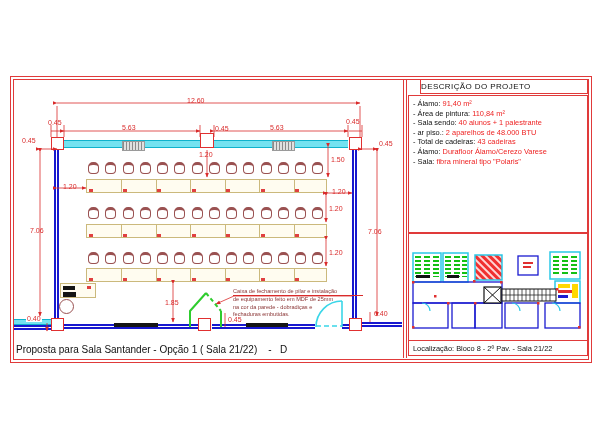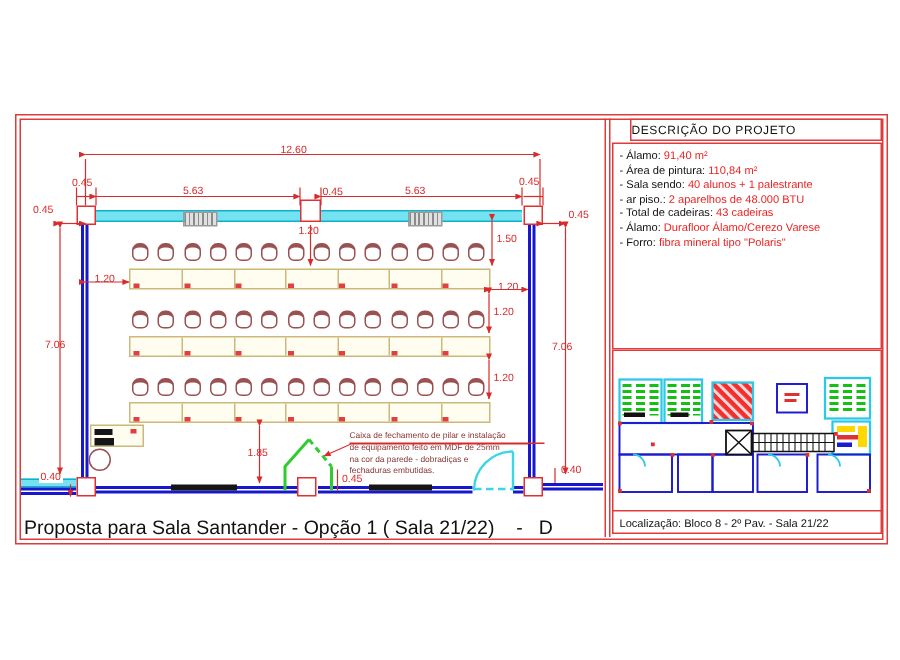--- a/index.html
+++ b/index.html
@@ -22,21 +22,21 @@
   .tband{position:absolute;box-sizing:border-box;border:1px solid #cbb97c;background:#fffcf0}
   .tdiv{position:absolute;width:0;top:0;bottom:0;border-left:1px solid #cbb97c}
   .tcode{position:absolute;width:4px;height:3px;background:#e04040}
   .chair-round{position:absolute;width:15px;height:15px;box-sizing:border-box;border:1.6px solid #9a5151;border-radius:50%;background:#fff}
   
   .dim{position:absolute;color:#d92b2b;font-size:7px;line-height:7px;white-space:nowrap}
   .dimbg{background:#fff;padding:0 1px}
   
   #note{position:absolute;left:233px;top:288px;width:130px;color:#8a3535;font-size:5.6px;line-height:7.4px}
   
-  .title-text{position:absolute;color:#111;font-size:13px;white-space:pre}
+  .title-text{position:absolute;color:#111;font-size:10px;white-space:pre}
   
   .panelbox{position:absolute;box-sizing:border-box;border:1px solid #e03a3a;background:#fff}
   #desc-header{left:420px;top:79px;width:168px;height:15px;
                font-size:8px;line-height:14px;color:#111;letter-spacing:.4px}
   #desc-body{left:408px;top:95px;width:180px;height:138px;padding:3px 4px;overflow:hidden}
   .li{font-size:7.4px;line-height:9px;margin-bottom:.6px}
   .li .lbl{color:#111}
   .li .val{color:#ee2222}
   #map-box{left:408px;top:233px;width:180px;height:123px}
   #map-caption{position:absolute;left:413px;top:344px;font-size:7.4px;color:#111}
@@ -252,21 +252,21 @@
 <div class="title-text" style="left:16px;top:344px">Proposta para Sala Santander - Opção 1 ( Sala 21/22)    -   D</div>
 
 <div class="panelbox" id="desc-header">DESCRIÇÃO DO PROJETO</div>
 <div class="panelbox" id="desc-body">
     <div class="li"><span class="lbl">- Álamo: </span><span class="val">91,40 m²</span></div>
     <div class="li"><span class="lbl">- Área de pintura: </span><span class="val">110,84 m²</span></div>
     <div class="li"><span class="lbl">- Sala sendo: </span><span class="val">40 alunos + 1 palestrante</span></div>
     <div class="li"><span class="lbl">- ar piso.: </span><span class="val">2 aparelhos de 48.000 BTU</span></div>
     <div class="li"><span class="lbl">- Total de cadeiras: </span><span class="val">43 cadeiras</span></div>
     <div class="li"><span class="lbl">- Álamo: </span><span class="val">Durafloor Álamo/Cerezo Varese</span></div>
-    <div class="li"><span class="lbl">- Forro: </span><span class="val">fibra mineral tipo "Polaris"</span></div>
+    <div class="li"><span class="lbl">- Sala: </span><span class="val">fibra mineral tipo "Polaris"</span></div>
   </div>
 <div class="panelbox" id="map-box"></div>
 <div class="hline" style="left:408px;top:340px;width:180px"></div>
 <div id="map-caption">Localização: Bloco 8 - 2º Pav. - Sala 21/22</div>
 
 <svg width="174" height="96" viewBox="0 0 174 96" style="left:412px;top:240px">
   <defs>
     <pattern id="gst" width="4" height="4" patternUnits="userSpaceOnUse">
       <rect width="4" height="4" fill="#fff"></rect>
         <rect width="4" height="2" fill="#14c014"></rect>

